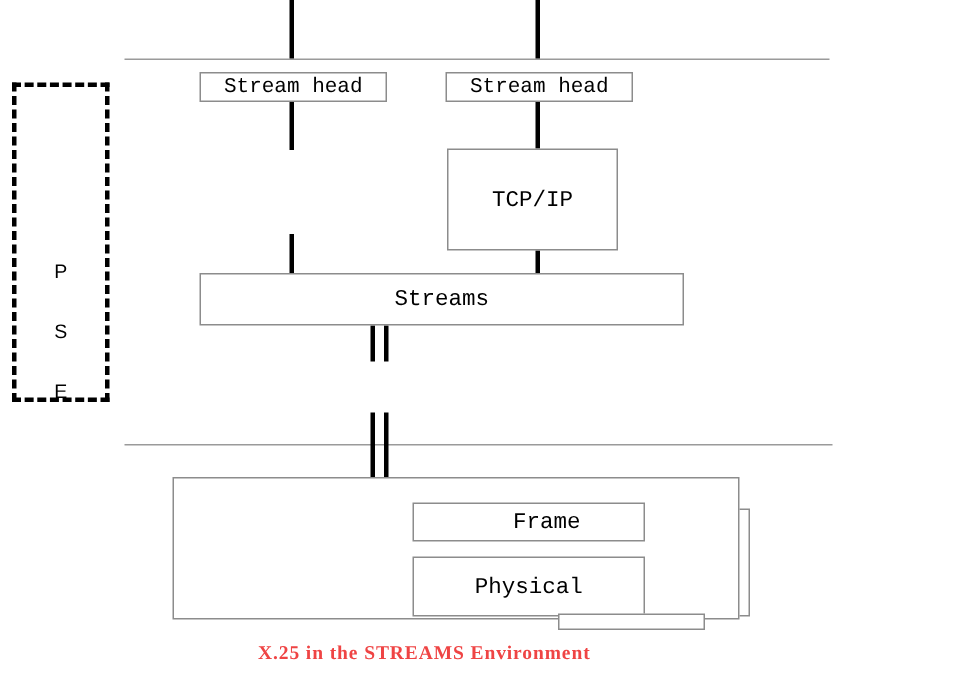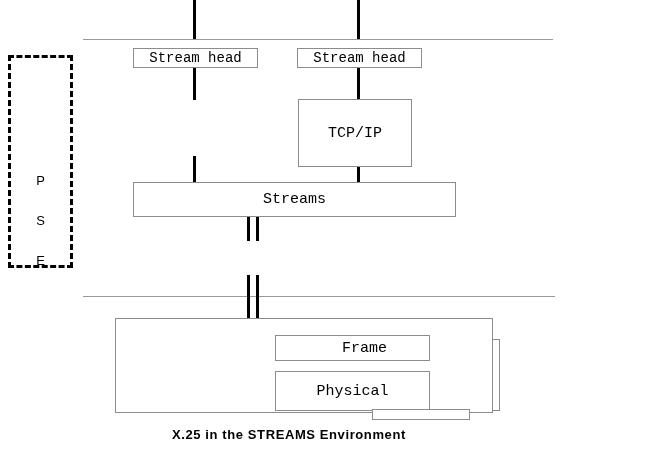--- a/index.html
+++ b/index.html
@@ -53,23 +53,23 @@
     text-align: center;
     font-size: 13px;
     color: #000000;
     font-family: "Liberation Sans", sans-serif;
   }
   .caption {
     position: absolute;
     font-weight: bold;
     font-size: 13px;
     letter-spacing: 0.6px;
-    color: #000000;
+    color: #ef4444;
     white-space: nowrap;
-    font-family: Liberation Sans, sans-serif;
+    font-family: Liberation Serif, serif;
   }
 
   
   #stream-head-left  { left: 133px; top: 48px;  width: 125px; height: 20px; font-size: 14px; }
   #stream-head-right { left: 297px; top: 48px;  width: 125px; height: 20px; font-size: 14px; }
 
   #npi-box    { left: 137px; top: 99px;  width: 118px; height: 58px; font-size: 15px; }
   #tcpip-box  { left: 298px; top: 99px;  width: 114px; height: 68px; font-size: 15px; }
 
   #packet-box        { left: 133px; top: 182px; width: 323px; height: 35px; font-size: 15px; }

